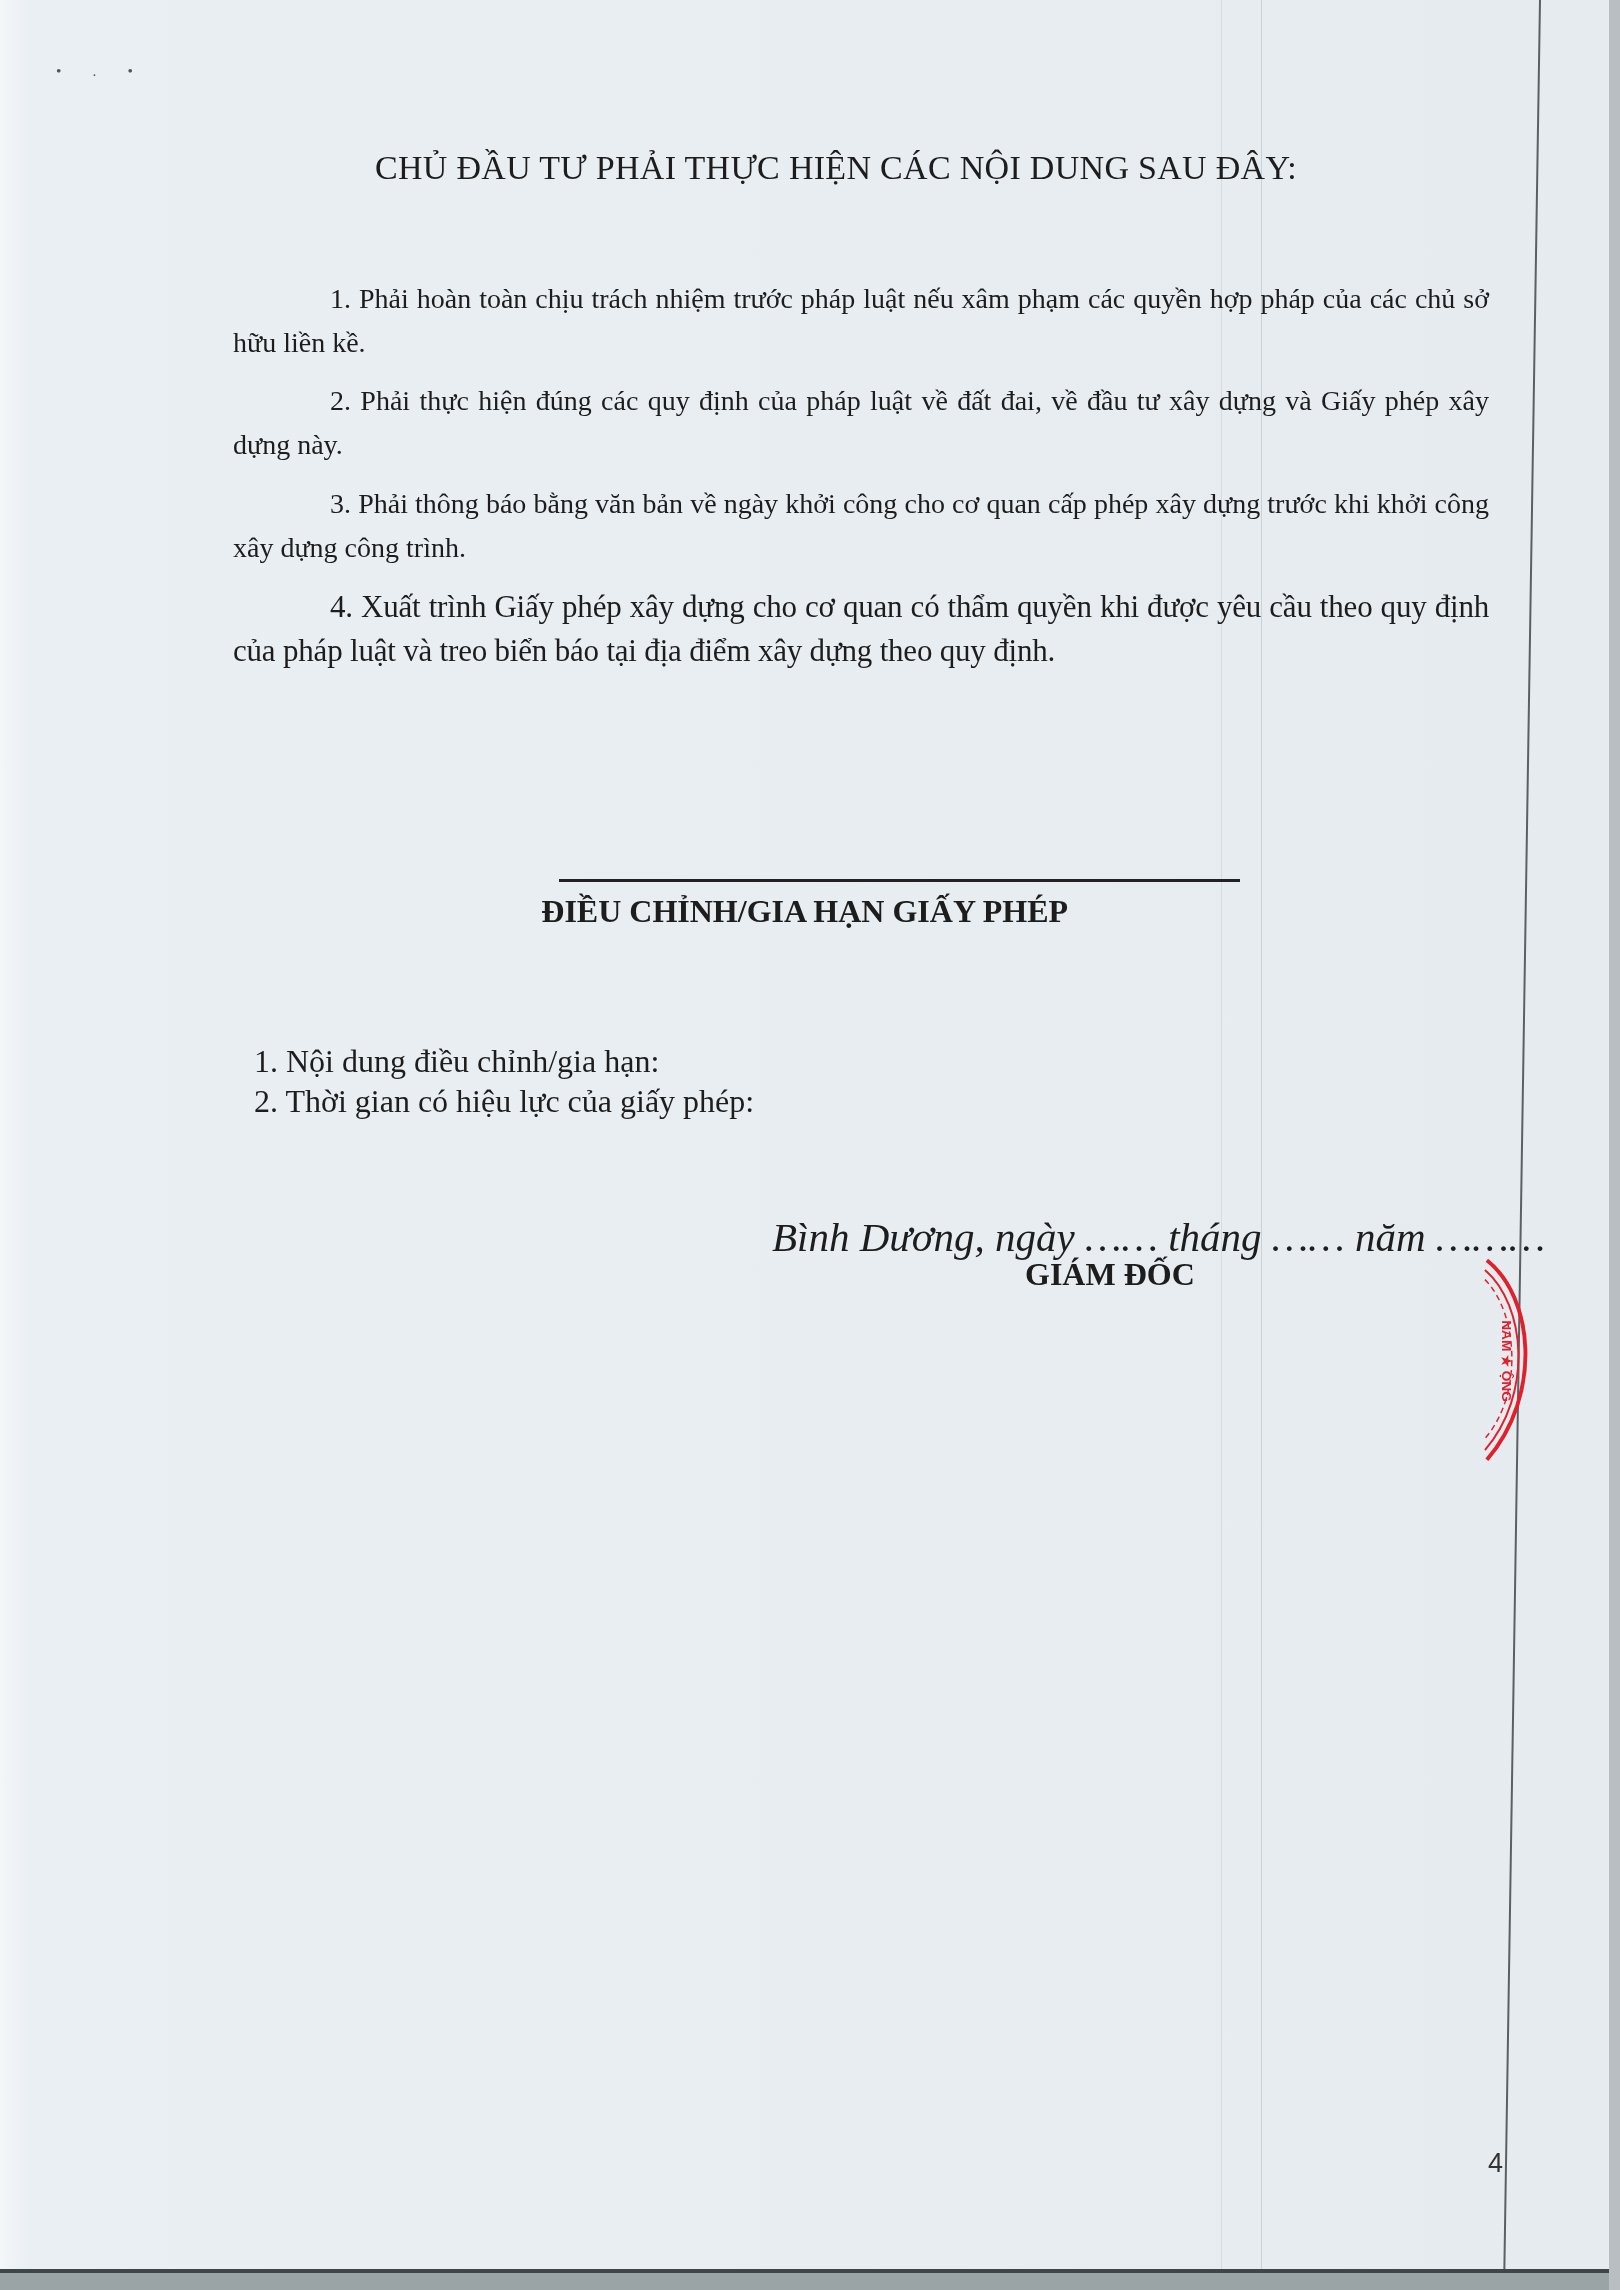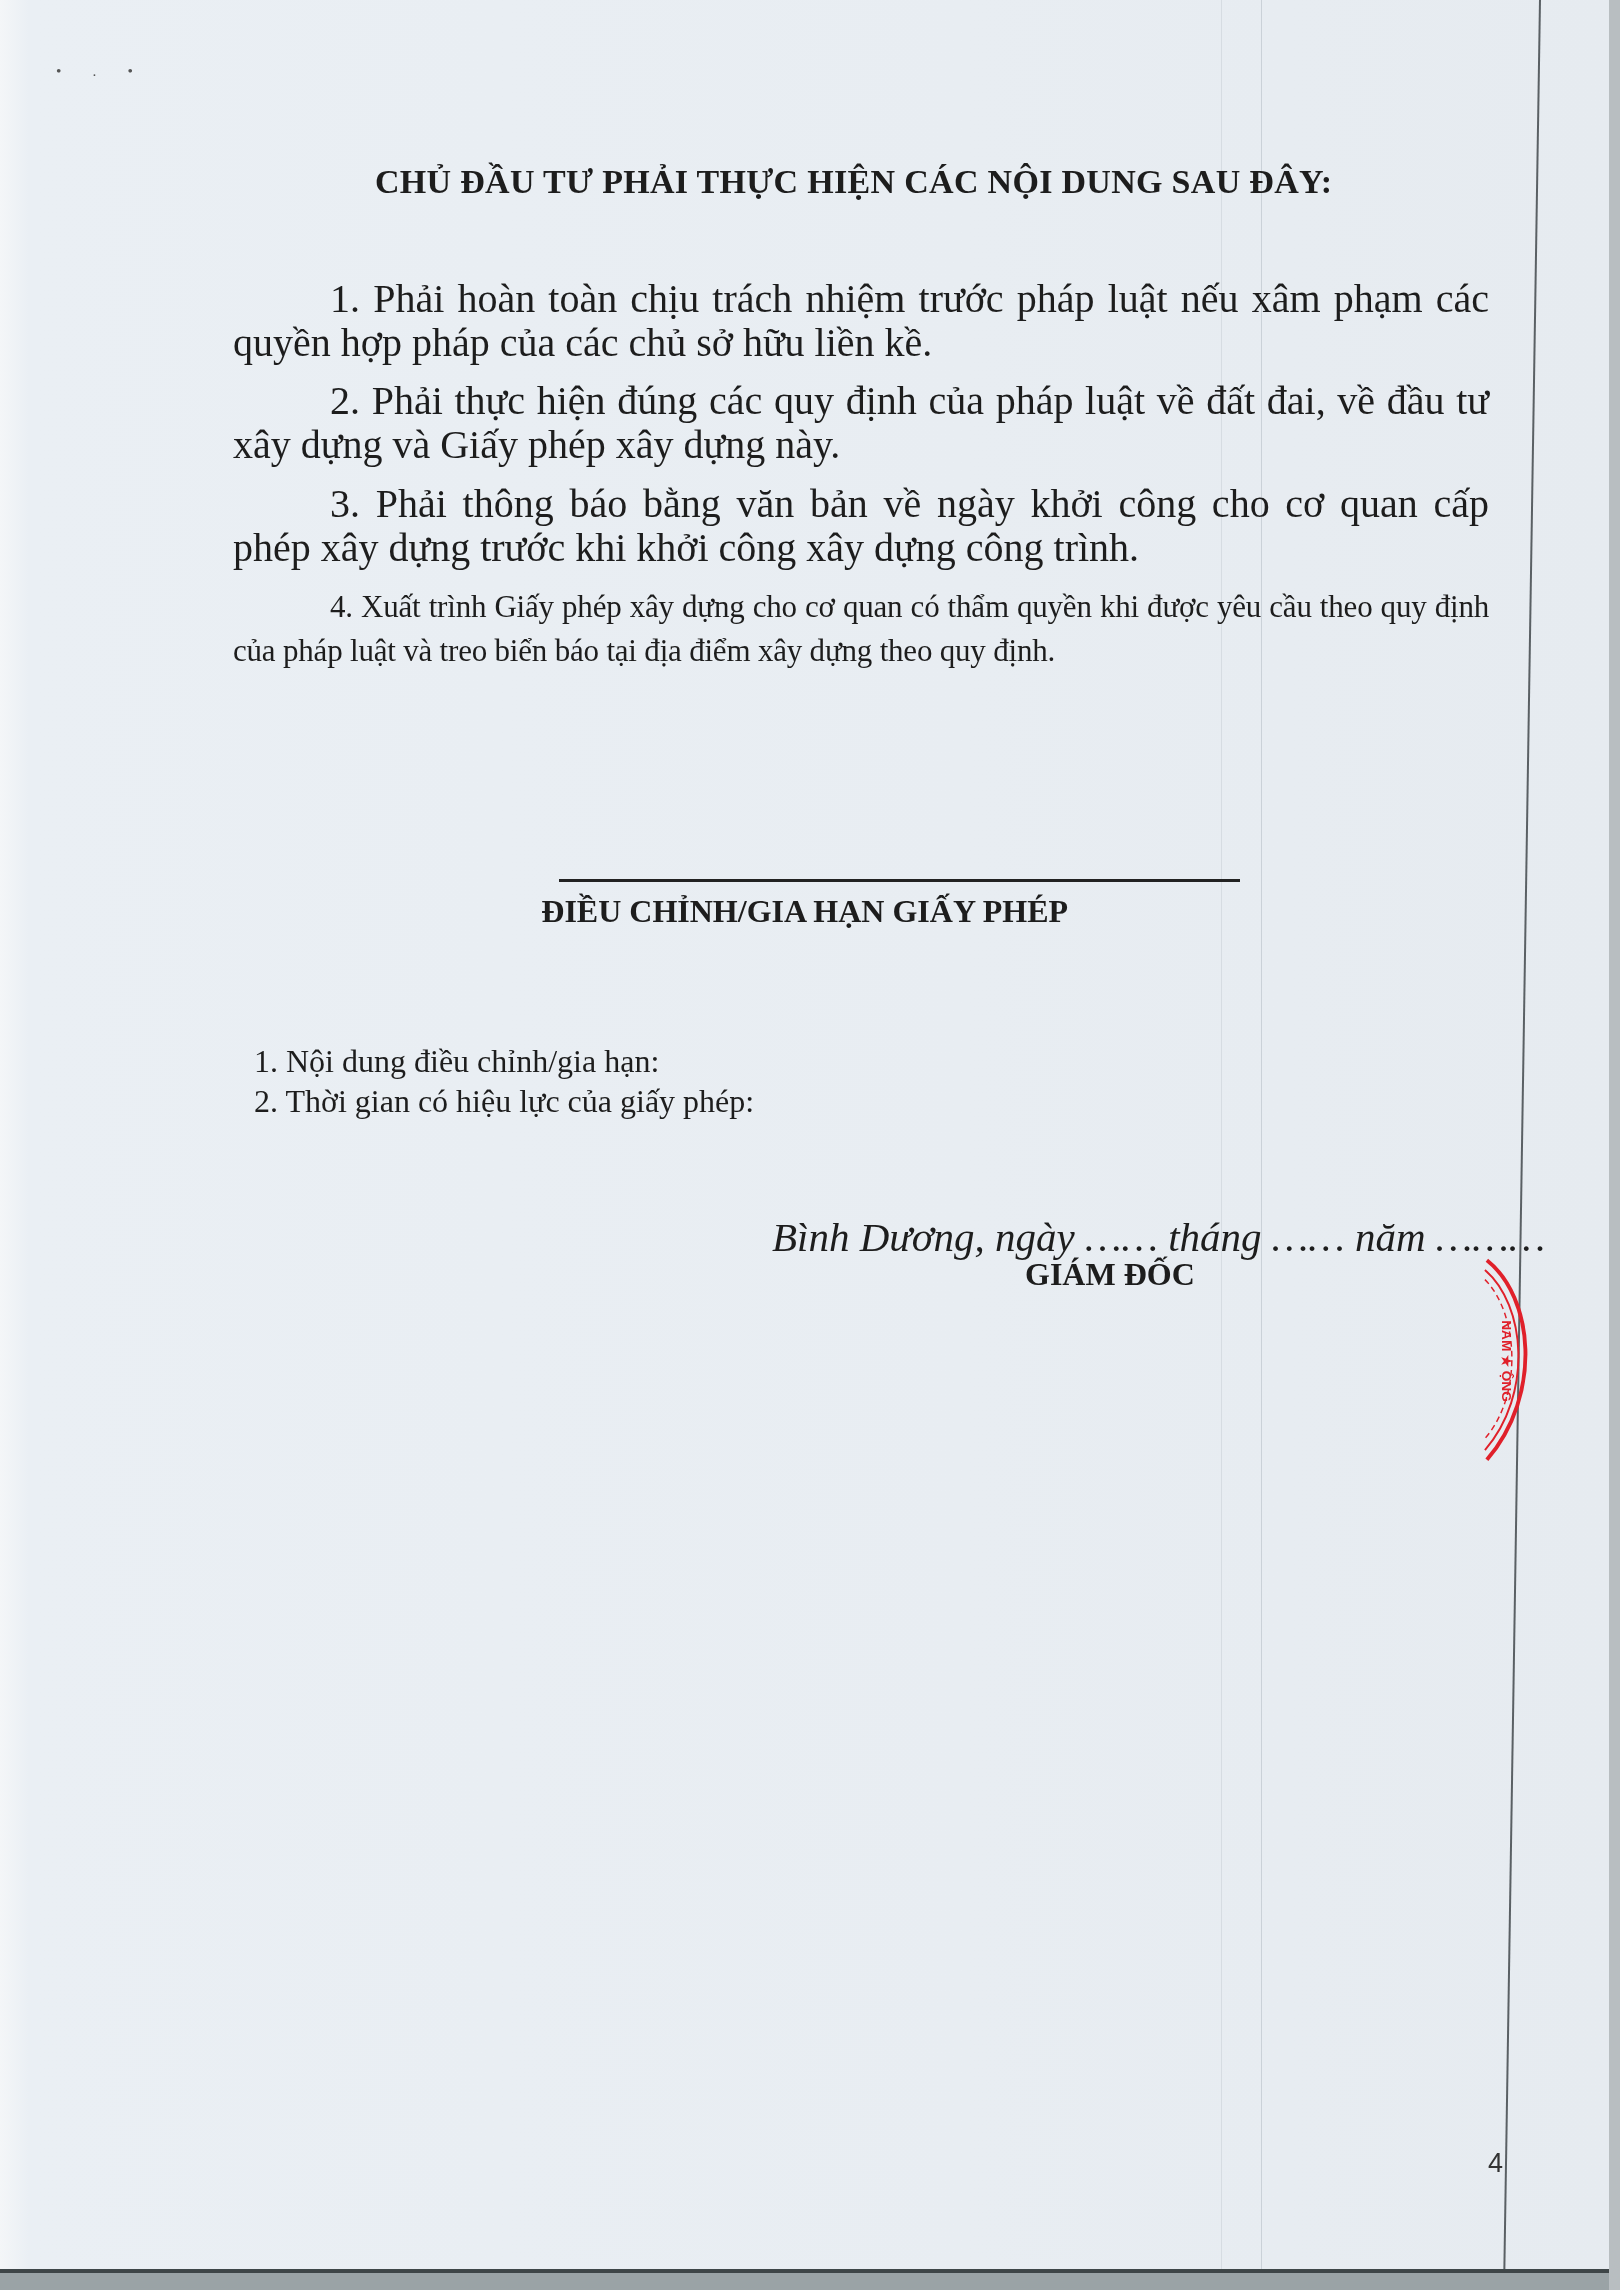--- a/index.html
+++ b/index.html
@@ -6,22 +6,22 @@
   body { width:1621px; height:2290px; background:#9aa3a6; position:relative; overflow:hidden;
          font-family:"Liberation Serif","DejaVu Serif",serif; color:#1d1d1d; }
   .page { position:absolute; left:0; top:0; width:1609px; height:2271px;
           background:linear-gradient(90deg,#f4f6f8 0px,#eaeff4 29px,#e8edf2 60%,#e6ebf0 100%); }
   .page-shadow-bottom { position:absolute; left:0; top:2269px; width:1621px; height:3.9px; background:#3e4648; }
   .right-strip { position:absolute; left:1609px; top:0; width:11.6px; height:2290px; background:#b8bec1; }
   .fold-line { position:absolute; top:0; width:1px; height:2271px; background:rgba(150,160,170,0.35); }
   .edge-line { position:absolute; top:0; left:1539px; width:1.9px; height:2271px; background:#5a6064;
                transform:skewX(-0.9deg); transform-origin:top left; }
   .scan-dots { position:absolute; left:56px; top:62px; font-size:15.5px; color:#555; letter-spacing:13.6px; }
-  .title { position:absolute; left:375px; top:163px; font-weight:bold; font-size:34px; white-space:nowrap; letter-spacing:0.3px; }
-  .para { position:absolute; left:233px; width:1256px; font-size:40px; line-height:44px; text-align:justify; text-align-last:left; }
+  .title { position:absolute; left:375px; top:149px; font-weight:normal; font-size:34px; white-space:nowrap; letter-spacing:0.3px; }
+  .para { position:absolute; left:233px; width:1256px; font-size:28px; line-height:44px; text-align:justify; text-align-last:left; }
   .para .indent { display:inline-block; width:97px; }
   .rule { position:absolute; left:559px; top:879px; width:681px; height:2.9px; background:#222; }
   .heading2 { position:absolute; left:0; width:1621px; top:893px; text-align:center; font-weight:bold; font-size:32px; padding-right:4px; }
   .heading2 span { position:relative; left:-5.8px; }
   .s2-item { position:absolute; left:254px; font-size:32px; line-height:44px; white-space:nowrap; }
   .date-line { position:absolute; left:772px; top:1213px; font-size:41px; font-style:italic; white-space:nowrap; }
   .signer { position:absolute; left:1025px; top:1256px; font-weight:bold; font-size:32px; white-space:nowrap; }
   .stamp { position:absolute; left:1483px; top:1258px; width:62px; height:206px; }
   .page-number { position:absolute; left:1488px; top:2148px; font-family:"Liberation Sans",sans-serif; font-size:27px; color:#333; }
 </style>

